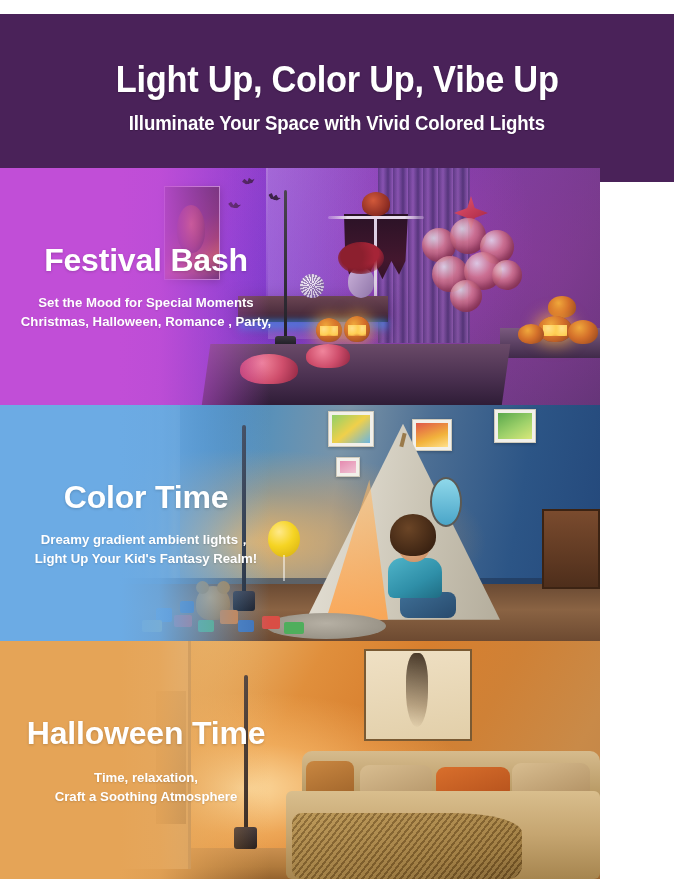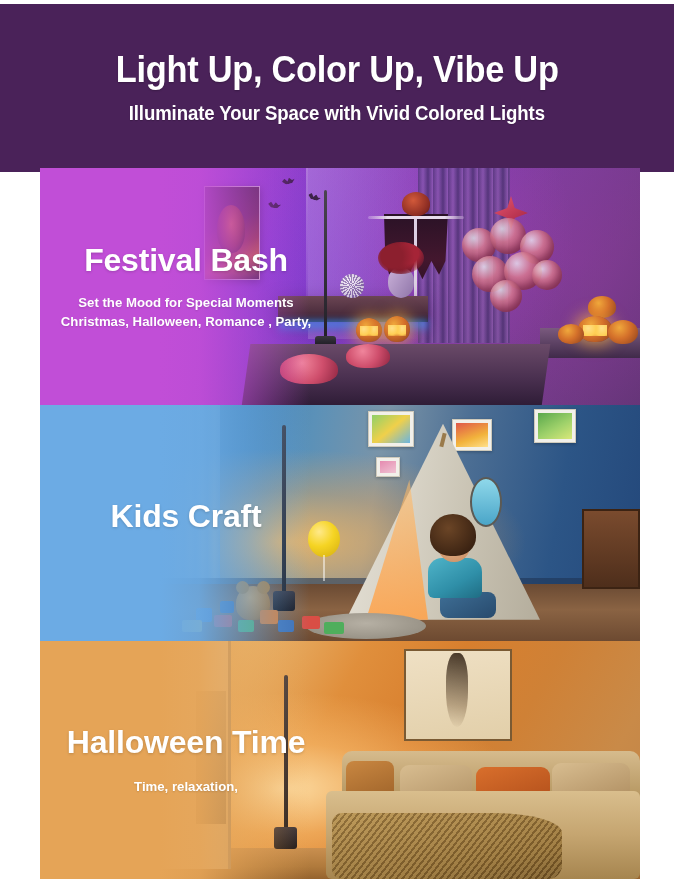--- a/index.html
+++ b/index.html
@@ -16,21 +16,21 @@
   .poster {
     position: relative;
     width: 674px;
     height: 879px;
     overflow: hidden;
   }
 
   
   .header {
     position: absolute;
-    left: 0; top: 4px;
+    left: 0; top: 14px;
     width: 674px;
     height: 168px;
     background: #4a2259;
     display: flex;
     flex-direction: column;
     align-items: center;
     justify-content: center;
   }
   .header-title {
     color: #ffffff;
@@ -52,21 +52,20 @@
     white-space: nowrap;
     text-shadow: 0 1px 1px rgba(0,0,0,0.18);
   }
 
   
   .panel {
     position: absolute;
     left: 0;
     width: 600px;
     overflow: hidden;
-    margin-left: 40px;
   }
   #panel-festival { top: 168px;  height: 237px; background: #c14ed7; }
   #panel-kids     { top: 405px;  height: 236px; background: #6cabe4; }
   #panel-relax    { top: 641px;  height: 238px; background: #e5a457; }
 
   .panel-text {
     position: absolute;
     left: 0;
     top: 0;
     width: 292px;
@@ -578,21 +577,25 @@
       <div class="k-block" style="left:100px; bottom:7%;  width:18px; height:14px; background:#e07b2e;"></div>
       <div class="k-block" style="left:118px; bottom:4%;  width:16px; height:12px; background:#3d6fb5;"></div>
       <div class="k-block" style="left:142px; bottom:5%;  width:18px; height:13px; background:#d94e45;"></div>
       <div class="k-block" style="left:164px; bottom:3%;  width:20px; height:12px; background:#4fae5c;"></div>
       <div class="k-block" style="left:60px;  bottom:12%; width:14px; height:12px; background:#2f5fa0;"></div>
 
       <div class="fade-left" style="background:linear-gradient(90deg, #6cabe4 0%, rgba(108,171,228,0.92) 26%, rgba(108,171,228,0.55) 58%, rgba(108,171,228,0) 100%);"></div>
     </div>
 
     <div class="panel-text">
-      <div class="panel-heading">Kids Craft</div>
+      <div class="panel-heading">Color Time</div>
+      <div class="panel-sub">
+        <div>Dreamy gradient ambient lights，</div>
+        <div>Light Up Your Kid's Fantasy Realm!</div>
+      </div>
     </div>
   </div>
 
   <div class="panel" id="panel-relax">
     <div class="photo" id="photo-relax">
       <div class="r-wall"></div>
       <div class="r-floor"></div>
       <div class="r-door">
         <div class="r-door-glass"></div>
       </div>
@@ -610,17 +613,18 @@
       <div class="r-bed"></div>
       <div class="r-throw"></div>
 
       <div class="fade-left" style="background:linear-gradient(90deg, #e5a457 0%, rgba(229,164,87,0.92) 26%, rgba(229,164,87,0.5) 58%, rgba(229,164,87,0) 100%);"></div>
     </div>
 
     <div class="panel-text">
       <div class="panel-heading">Halloween Time</div>
       <div class="panel-sub">
         <div>Time, relaxation,</div>
+        <div>Craft a Soothing Atmosphere</div>
       </div>
     </div>
   </div>
 
 </div>
 
 </body></html>

